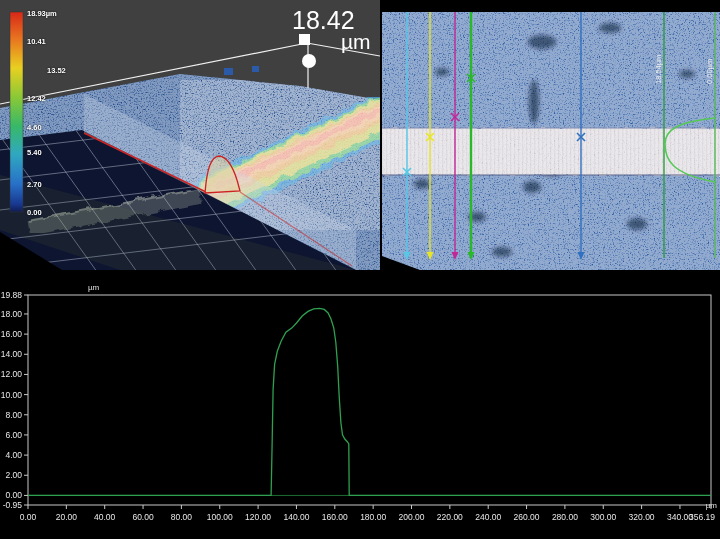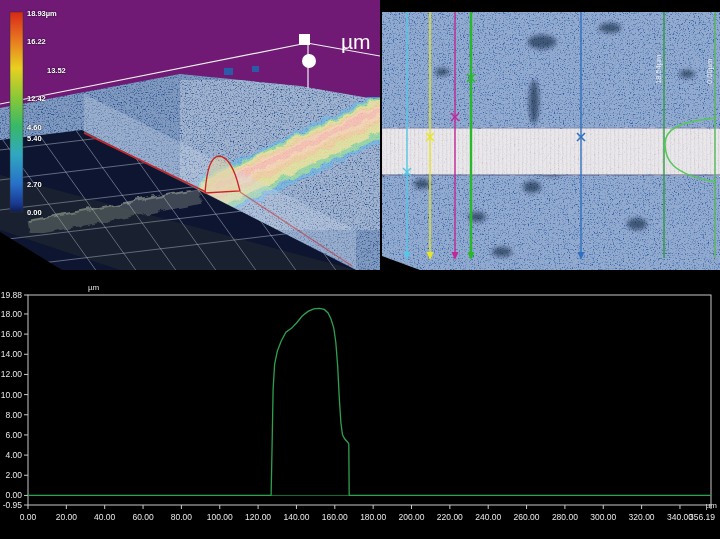--- a/index.html
+++ b/index.html
@@ -15,21 +15,21 @@
   
   .tick{fill:#e8e8e8;font-size:8.5px;font-family:"Liberation Sans",sans-serif;}
   .unitlbl{fill:#e0e0e0;font-size:8px;font-family:"Liberation Sans",sans-serif;}
   .rlabel{fill:#ececec;font-size:7.5px;font-family:"Liberation Sans",sans-serif;}
 </style>
 </head>
 <body>
 
 <div id="app">
 
-  <div class="panel" style="left:0;top:0;width:380px;height:270px;background:#701a75;">
+  <div class="panel" style="left:0;top:0;width:380px;height:270px;background:#404040;">
     <svg width="380" height="270" viewBox="0 0 380 270">
       <defs>
         <filter id="gw" x="0" y="0" width="100%" height="100%">
           <feTurbulence type="fractalNoise" baseFrequency="0.75" numOctaves="2" seed="7"></feTurbulence>
           <feColorMatrix type="matrix" values="0 0 0 0 1  0 0 0 0 1  0 0 0 0 1  1.2 1.2 1.2 -1.7 0"></feColorMatrix>
         </filter>
         <filter id="gd" x="0" y="0" width="100%" height="100%">
           <feTurbulence type="fractalNoise" baseFrequency="0.35" numOctaves="2" seed="11"></feTurbulence>
           <feColorMatrix type="matrix" values="0 0 0 0 0  0 0 0 0 0.02  0 0 0 0 0.12  -1.3 -1.3 -1.3 1.4 0"></feColorMatrix>
         </filter>
@@ -114,28 +114,29 @@
         <line x1="307" y1="43" x2="380" y2="56" stroke="#f0f0f0" stroke-width="1.2"></line>
         <line x1="308" y1="43" x2="308" y2="88" stroke="#f0f0f0" stroke-width="1.2"></line>
         <rect x="299" y="34" width="11" height="11" fill="#fff"></rect>
         <circle cx="309" cy="61" r="7" fill="#fff"></circle>
       </g>
 
       <rect x="10" y="12" width="13" height="200" fill="url(#cscale)" stroke="#333" stroke-width="0.5"></rect>
     </svg>
     <div id="scale-labels">
         <div class="scale-lbl" style="top: 9px;">18.93µm</div>
-        <div class="scale-lbl" style="top: 37.45px;">16.22</div>
+        <div class="scale-lbl" style="top: 37.45px;">10.41</div>
         <div class="scale-lbl" style="top: 65.9px; margin-left: 20px;">13.52</div>
         <div class="scale-lbl" style="top: 94.35px;">12.42</div>
         <div class="scale-lbl" style="top: 122.8px;">4.60</div>
-        <div class="scale-lbl" style="top: 134px;">5.40</div>
+        <div class="scale-lbl" style="top: 148px;">5.40</div>
         <div class="scale-lbl" style="top: 179.7px; text-align: right;">2.70</div>
         <div class="scale-lbl" style="top: 208.15px;">0.00</div>
       </div>
+    <div id="val3d">18.42</div>
     <div id="unit3d">µm</div>
   </div>
 
   <div class="panel" style="left:382px;top:12px;width:338px;height:258px;">
     <svg width="338" height="258" viewBox="0 0 338 258">
       <defs>
         <filter id="gw2" x="0" y="0" width="100%" height="100%">
           <feTurbulence type="fractalNoise" baseFrequency="0.8" numOctaves="2" seed="3"></feTurbulence>
           <feColorMatrix type="matrix" values="0 0 0 0 1  0 0 0 0 1  0 0 0 0 1  1.3 1.3 1.3 -1.8 0"></feColorMatrix>
         </filter>

